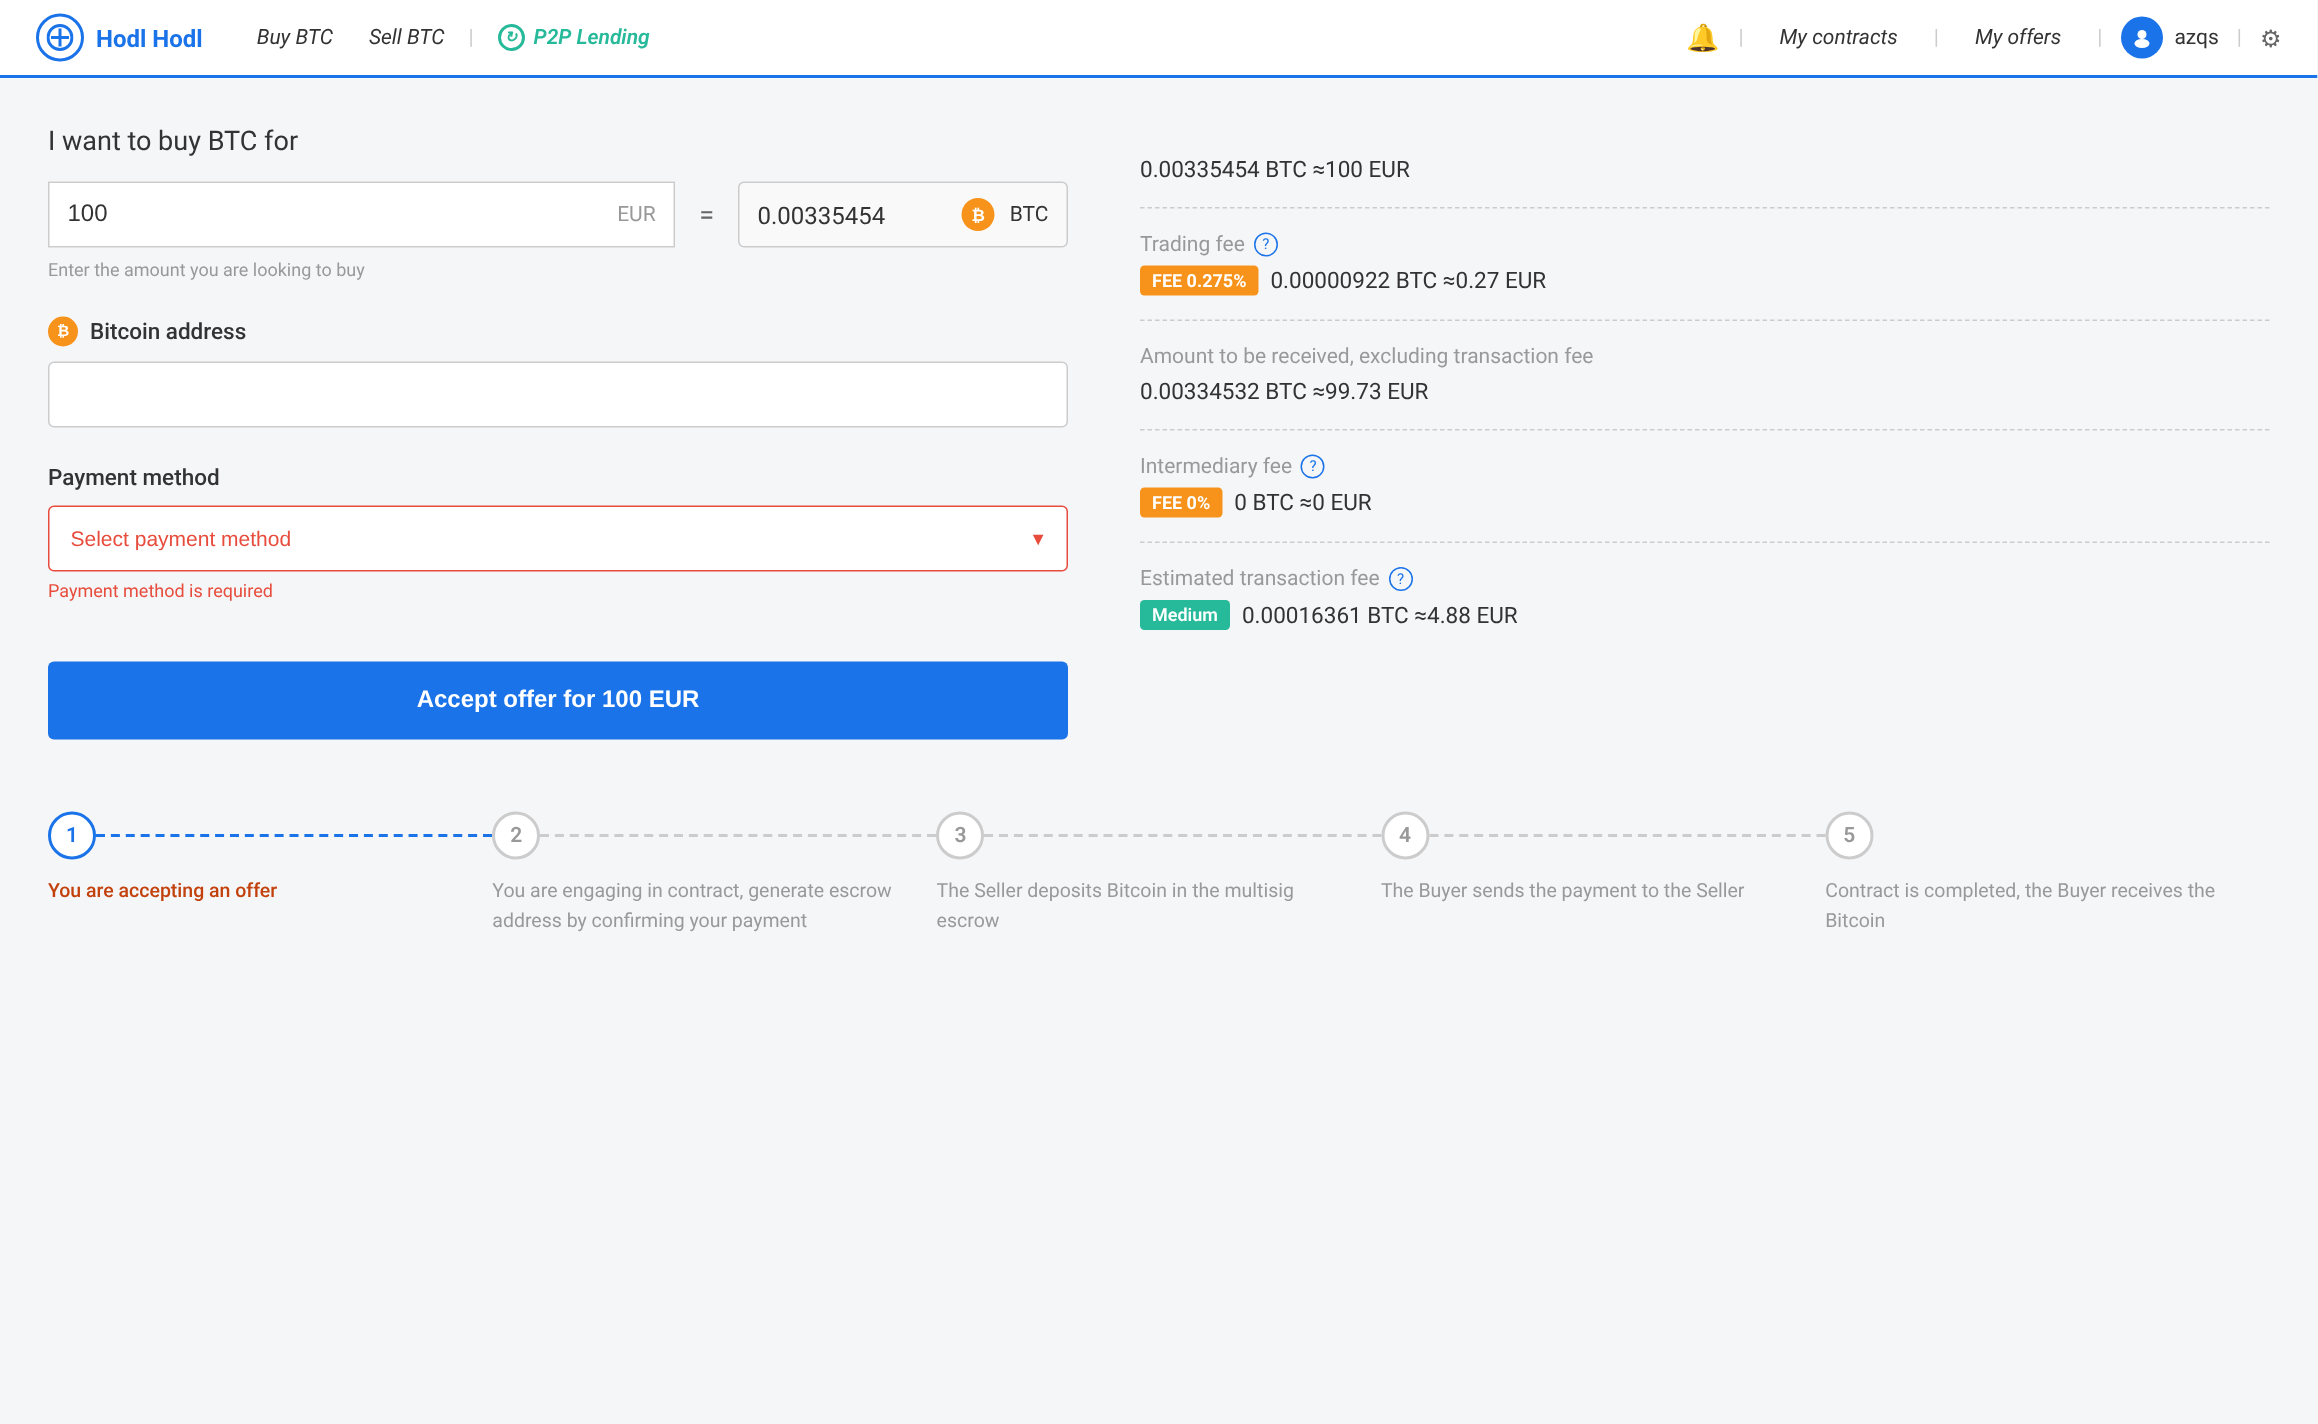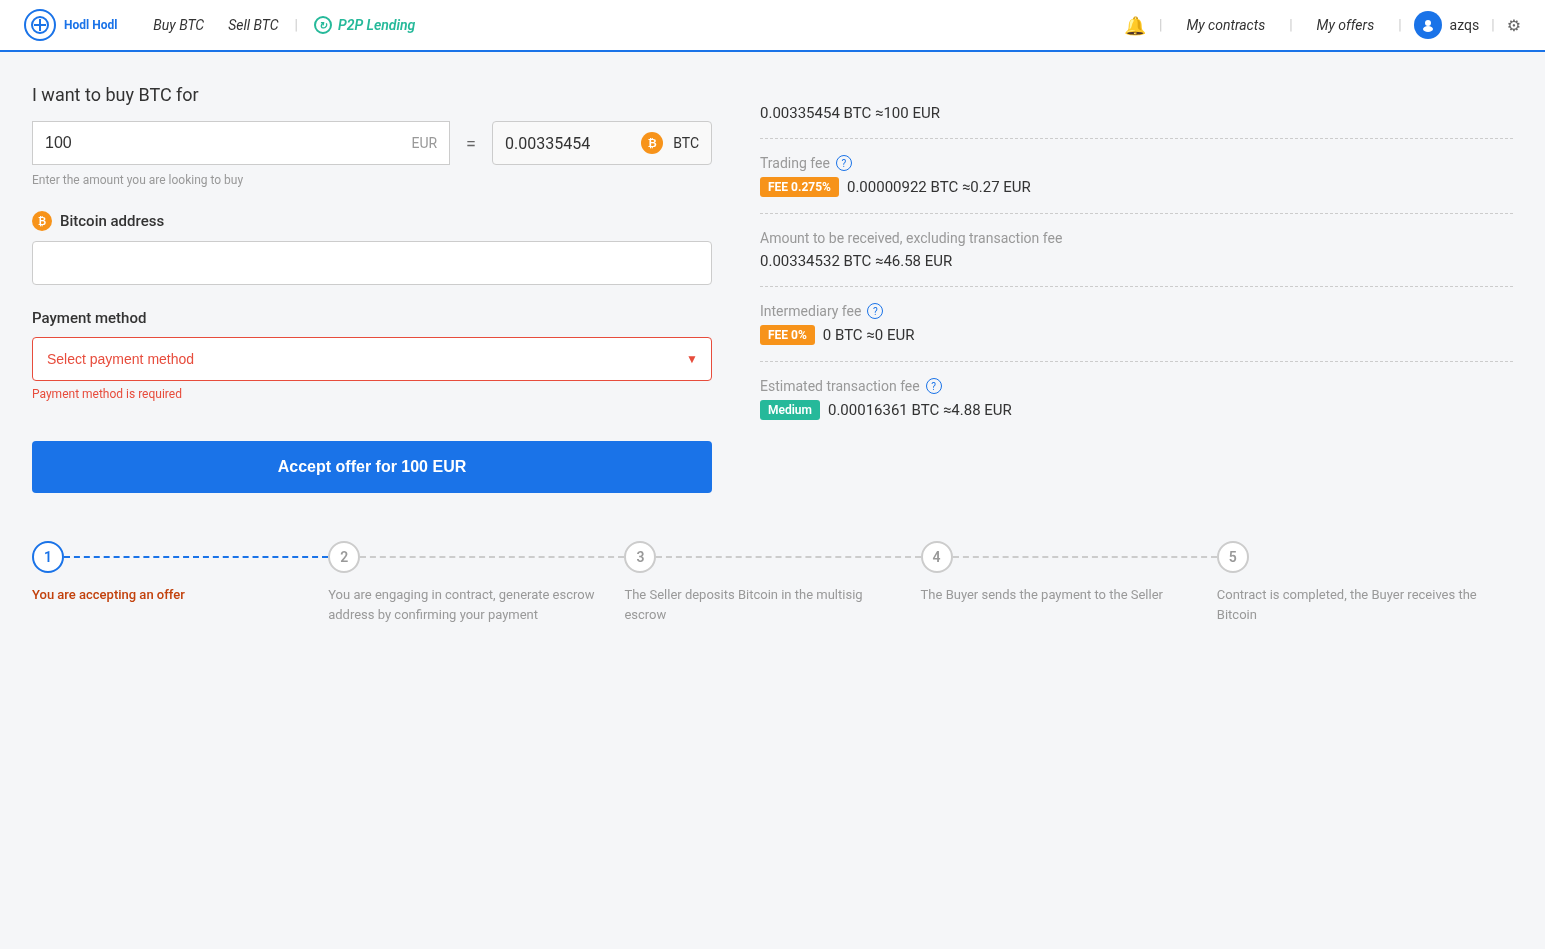--- a/index.html
+++ b/index.html
@@ -13,21 +13,21 @@
       align-items: center;
       padding: 0 24px;
       height: 52px;
       gap: 0;
     }
     .nav-logo {
       display: flex;
       align-items: center;
       gap: 8px;
       font-weight: 700;
-      font-size: 12px;
+      font-size: 16px;
       color: #1a73e8;
       margin-right: 24px;
     }
     .nav-logo-icon {
       width: 32px;
       height: 32px;
       border-radius: 50%;
       border: 2px solid #1a73e8;
       display: flex;
       align-items: center;
@@ -473,21 +473,21 @@
         <span class="fee-badge fee-badge-orange">FEE 0.275%</span>
         <span>0.00000922 BTC ≈0.27 EUR</span>
       </div>
     </div>
 
     <div class="info-row">
       <div class="info-label">
         <span>Amount to be received, excluding transaction fee</span>
       </div>
       <div class="info-value">
-        <span>0.00334532 BTC ≈46.58 EUR</span>
+        <span>0.00334532 BTC ≈99.73 EUR</span>
       </div>
     </div>
 
     <div class="info-row">
       <div class="info-label">
         <span>Intermediary fee</span>
         <span class="help-icon">?</span>
       </div>
       <div class="info-value">
         <span class="fee-badge fee-badge-orange">FEE 0%</span>

